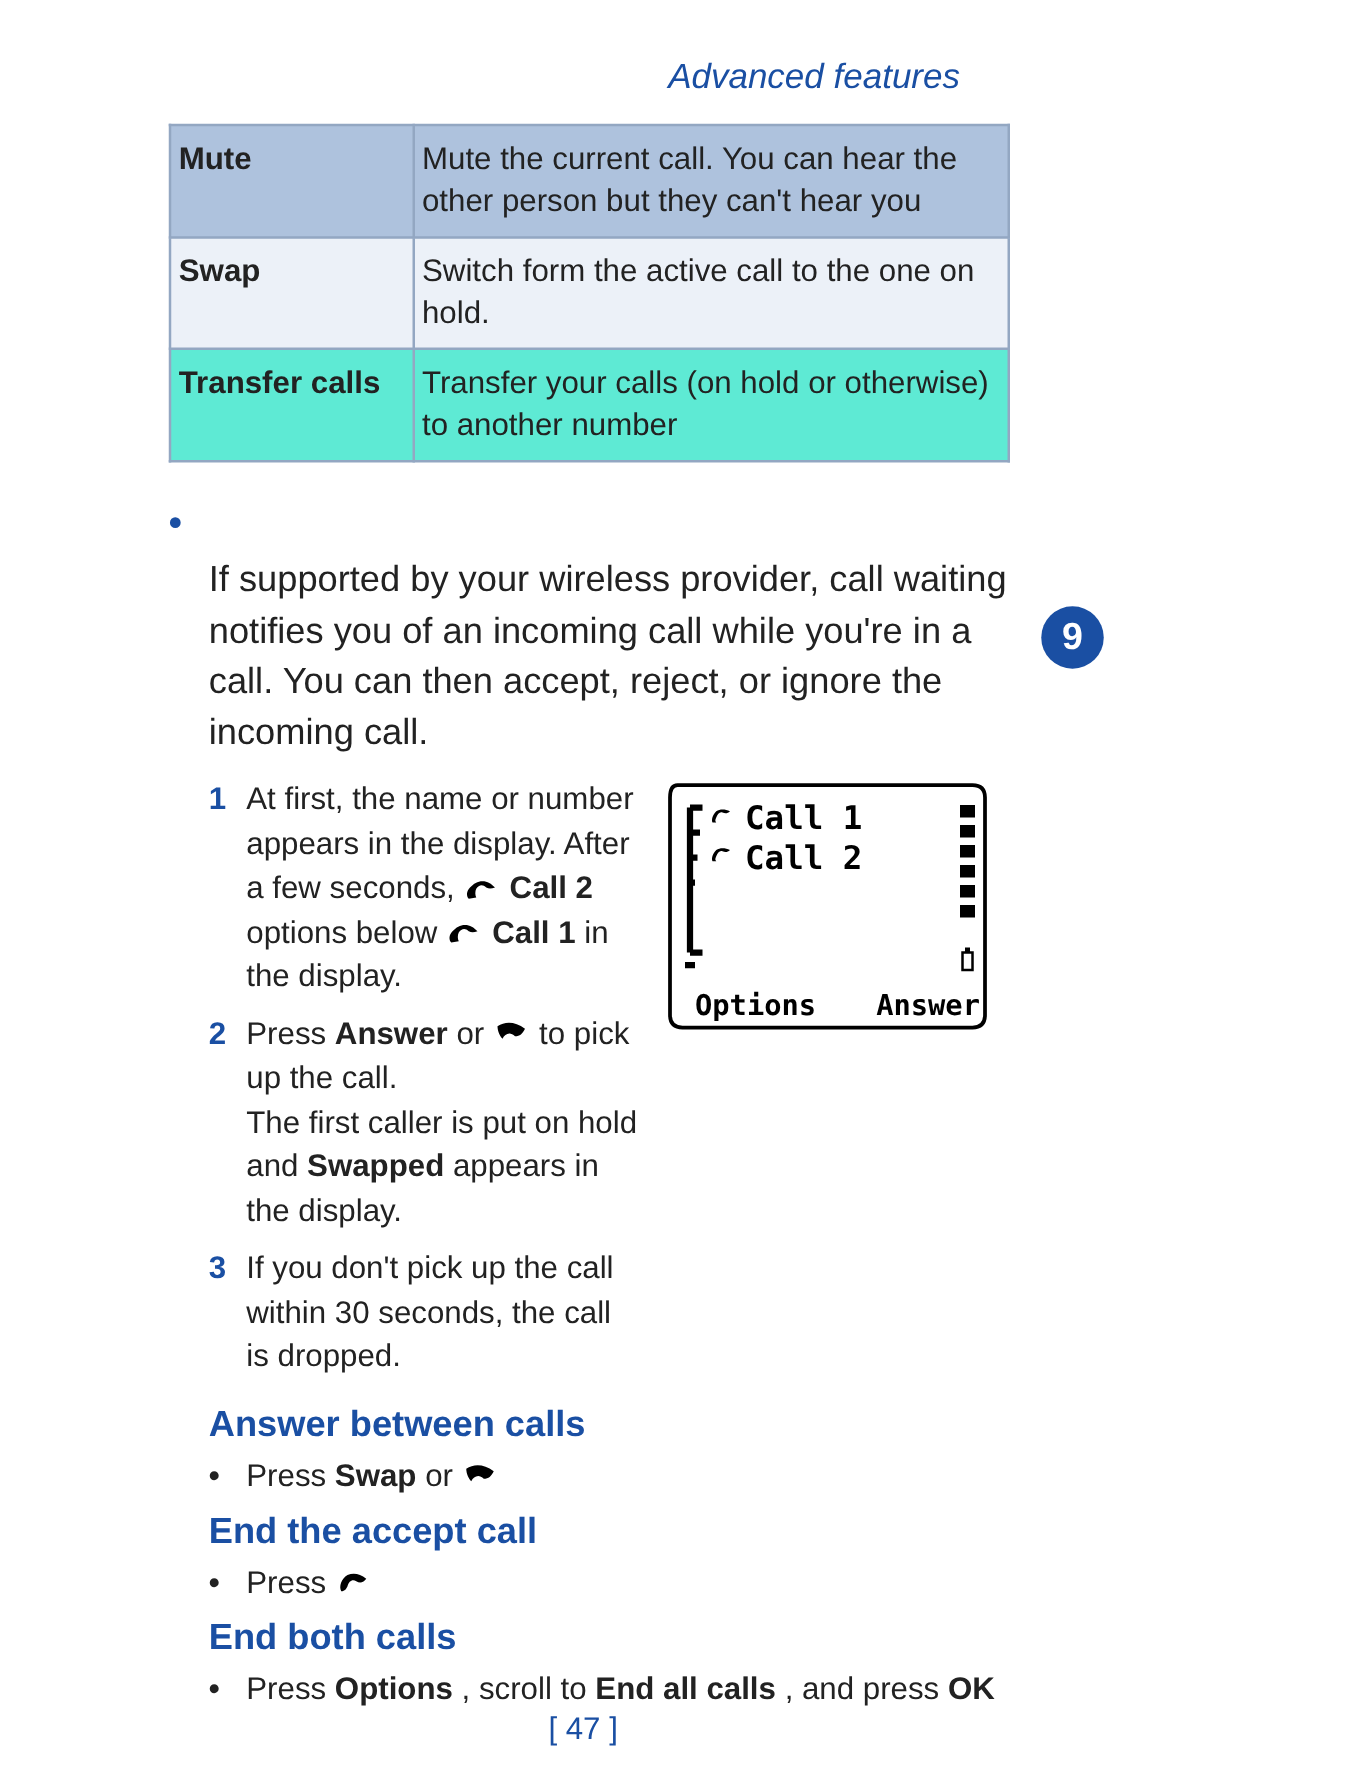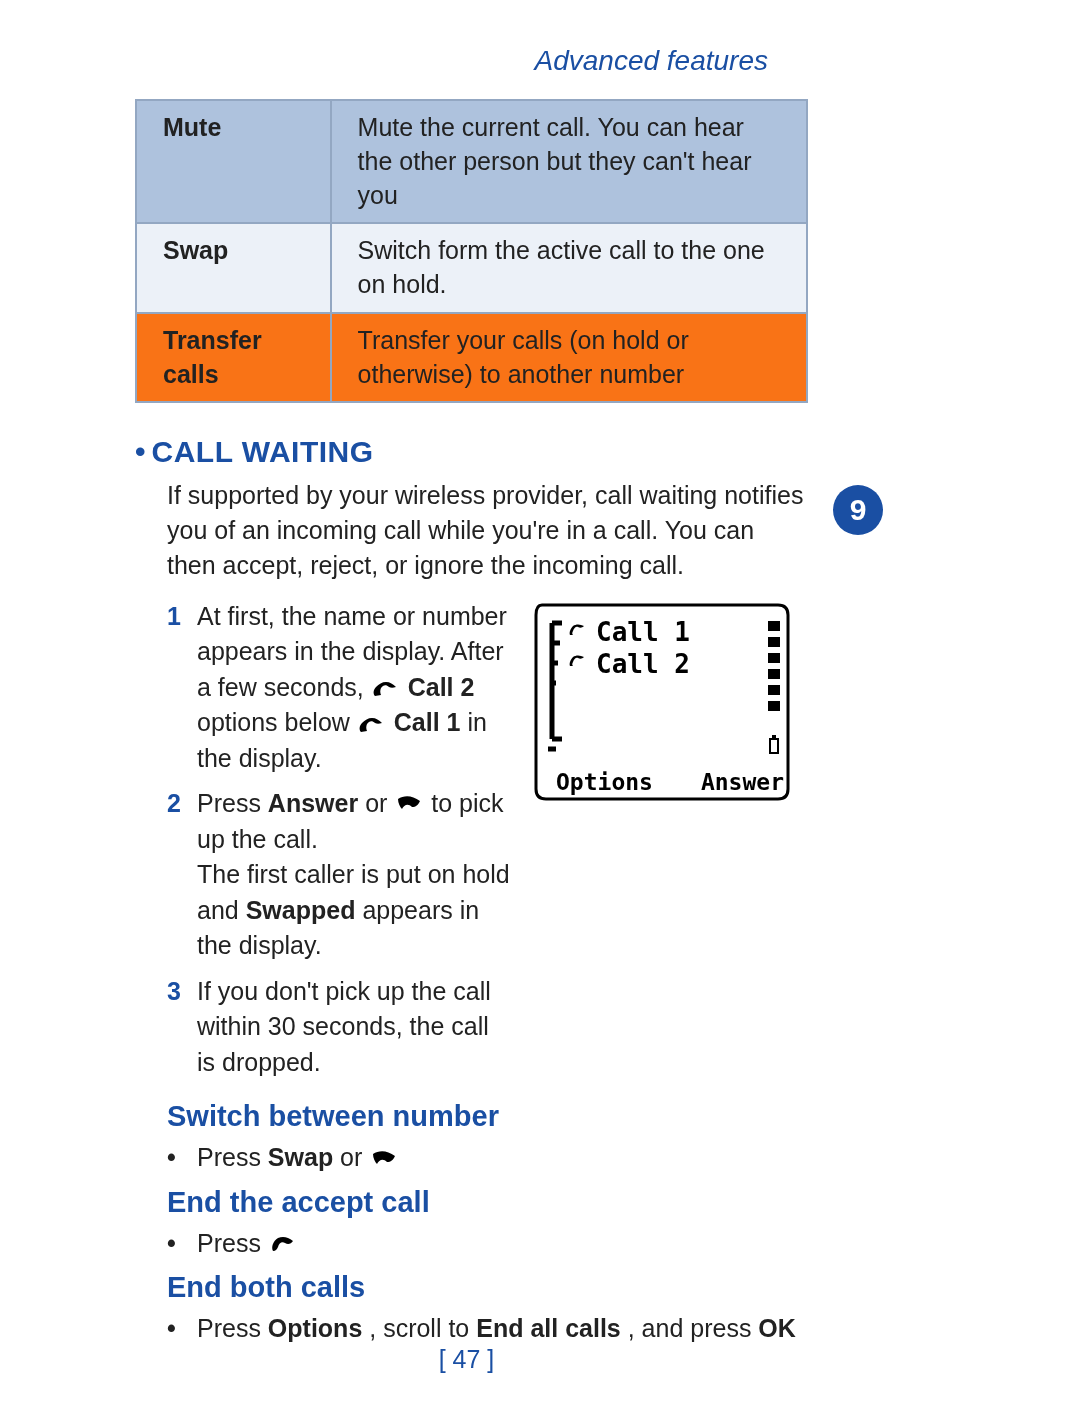--- a/index.html
+++ b/index.html
@@ -37,47 +37,47 @@
   .tbl {
     width: 100%;
     border-collapse: collapse;
     font-size: 25px;
     line-height: 1.35;
     color: #222;
     margin-bottom: 32px;
   }
   .tbl td {
     border: 2px solid #93a7c2;
-    padding: 10px 26px;
+    padding: 10px 6px;
     vertical-align: top;
   }
   .tbl .left { width: 29%; font-weight: 700; }
   .tbl .row0 { background: #aec2dd; }
   .tbl .row1 { background: #ecf1f8; }
-  .tbl .row2 { background: #f97316; }
+  .tbl .row2 { background: #5eead4; }
 
   .sec {
     margin: 0 0 10px 0;
   }
   .sec-h1 {
     display: flex;
     align-items: flex-start;
     font-size: 30px;
     font-weight: 700;
     color: #1a4fa3;
     margin: 8px 0 8px 0;
   }
   .sec-h1 .bullet {
     font-size: 30px;
     margin-right: 6px;
     line-height: 1.15;
   }
   .sec-h1 .txt { letter-spacing: 0.5px; }
   .para {
-    font-size: 25px;
+    font-size: 29px;
     line-height: 1.4;
     margin: 0 0 16px 32px;
     color: #222;
   }
   .sub-h {
     font-size: 29px;
     font-weight: 700;
     color: #1a4fa3;
     margin: 10px 0 6px 32px;
   }
@@ -200,21 +200,20 @@
     <tr class="row2">
       <td class="left">Transfer calls</td>
       <td>Transfer your calls (on hold or otherwise) to another number</td>
     </tr>
   </tbody>
     </table>
 
   <div class="sec">
     <div class="sec-h1">
       <span class="bullet">•</span>
-      <span class="txt">CALL WAITING</span>
     </div>
     <div class="para">If supported by your wireless provider, call waiting notifies you of an incoming call while you're in a call. You can then accept, reject, or ignore the incoming call.</div>
   </div>
 
 
   <div class="float-block">
     <div class="left-col">
       <ol class="num-list">
         <li>
           <span class="num">1</span>
@@ -298,21 +297,21 @@
             </svg>
         </span>
         <span class="screen-text call1">Call 1</span>
         <span class="screen-text call2">Call 2</span>
         <span class="screen-text options">Options</span>
         <span class="screen-text answer">Answer</span>
       </div>
     </div>
   </div>
 
-  <div class="sub-h">Switch between number</div>
+  <div class="sub-h">Answer between calls</div>
   <ul class="dot-list">
     <li>
       <span class="dot">•</span>
       <span class="body">
         <span>Press </span>
         <span class="b">Swap</span>
         <span> or </span>
         <span class="icon">
           <svg viewBox="0 0 30 26">
               <path d="M4 6 C10 2 18 2 26 8 C24 12 22 14 18 14 C14 10 10 12 8 16 C6 14 4 10 4 6 Z" fill="#000"></path>

